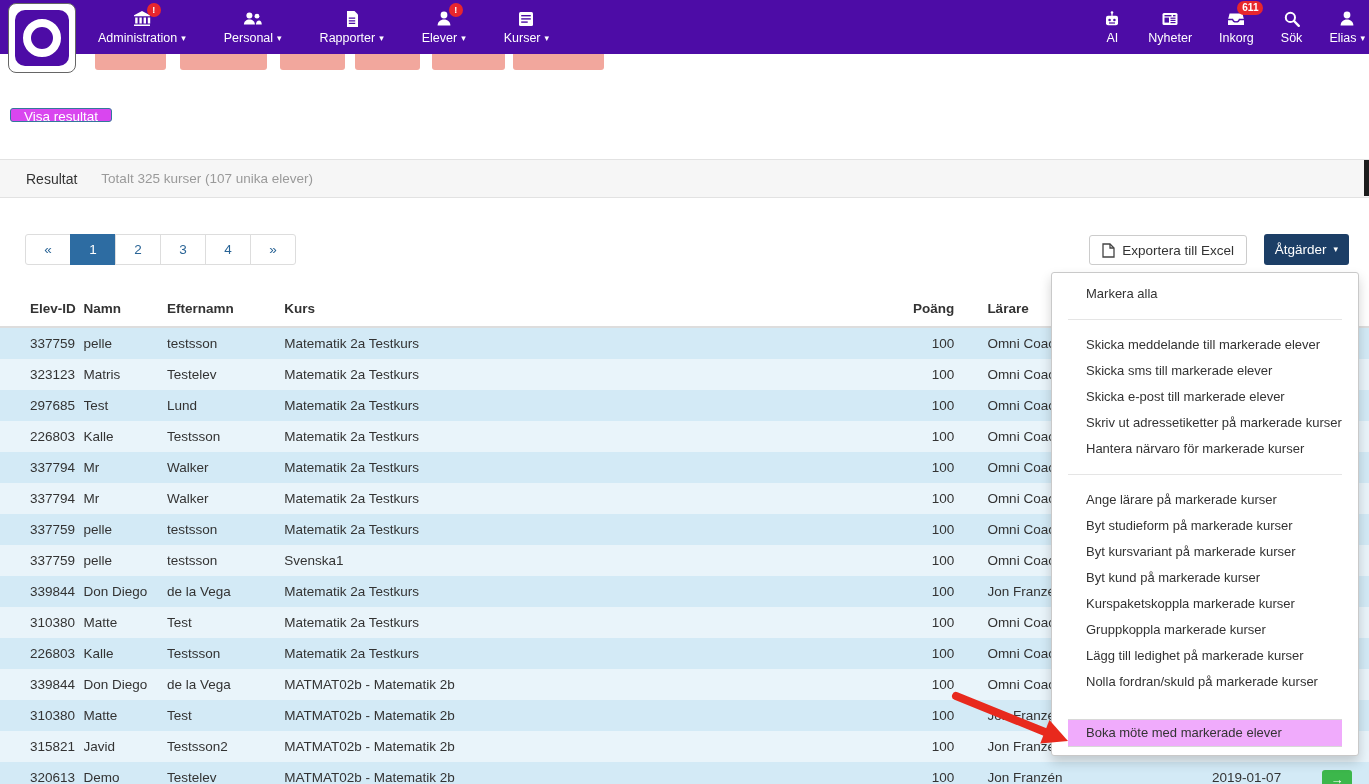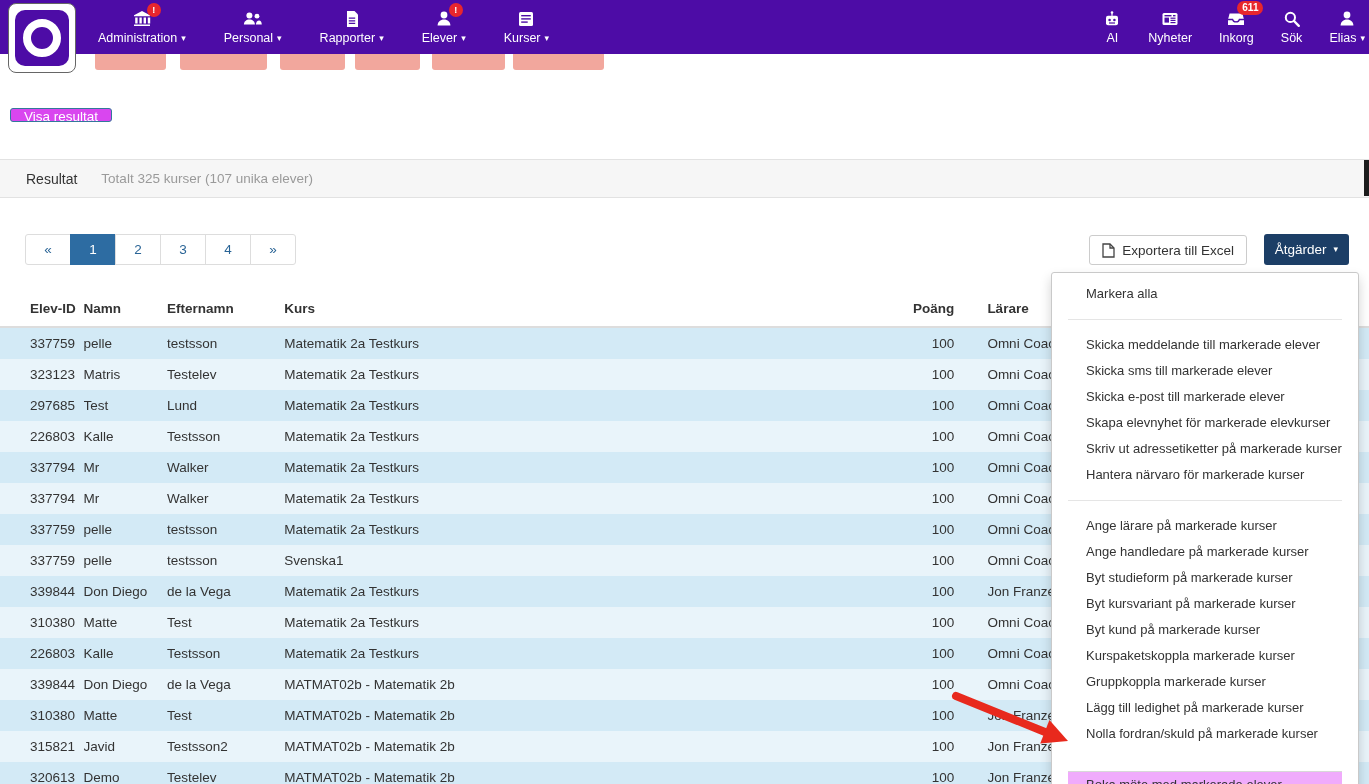--- a/index.html
+++ b/index.html
@@ -426,26 +426,24 @@
       </tbody>
     </table>
   </div>
 
   <ul class="menu">
     <li class="item"><b></b><span>Markera alla</span></li>
     <li class="divider"></li>
     <li class="item"><b>Skicka meddelande</b><span> till markerade elever</span></li>
     <li class="item"><b>Skicka sms</b><span> till markerade elever</span></li>
     <li class="item"><b>Skicka e-post</b><span> till markerade elever</span></li>
-    <li class="item"><b>Skapa elevnyhet</b><span> för markerade elevkurser</span></li>
     <li class="item"><b>Skriv ut adressetiketter</b><span> på markerade kurser</span></li>
     <li class="item"><b>Hantera närvaro</b><span> för markerade kurser</span></li>
     <li class="divider"></li>
     <li class="item"><b>Ange lärare</b><span> på markerade kurser</span></li>
-    <li class="item"><b>Ange handledare</b><span> på markerade kurser</span></li>
     <li class="item"><b>Byt studieform</b><span> på markerade kurser</span></li>
     <li class="item"><b>Byt kursvariant</b><span> på markerade kurser</span></li>
     <li class="item"><b>Byt kund</b><span> på markerade kurser</span></li>
     <li class="item"><b>Kurspaketskoppla</b><span> markerade kurser</span></li>
     <li class="item"><b>Gruppkoppla</b><span> markerade kurser</span></li>
     <li class="item"><b>Lägg till ledighet</b><span> på markerade kurser</span></li>
     <li class="item"><b>Nolla fordran/skuld</b><span> på markerade kurser</span></li>
     <li class="item highlight"><b>Boka möte</b><span> med markerade elever</span></li>
   </ul>
 

